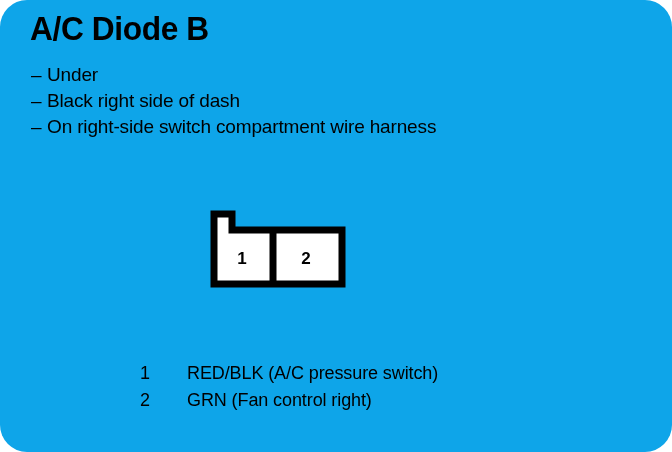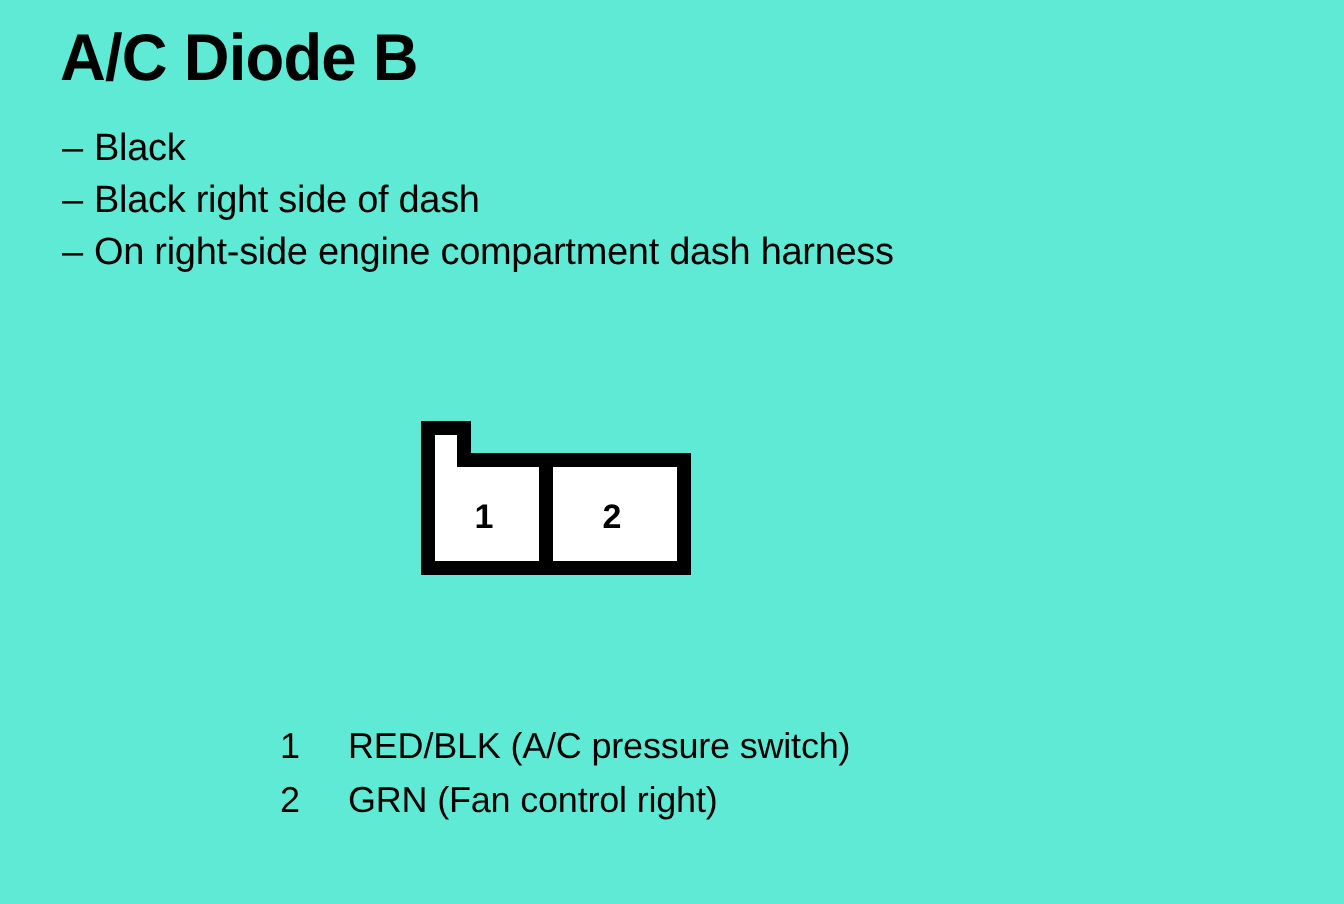--- a/index.html
+++ b/index.html
@@ -14,21 +14,22 @@
     position: relative;
     overflow: hidden;
     font-family: "Liberation Sans", sans-serif;
     color: #000000;
     -webkit-font-smoothing: none;
   }
 
   .page {
     position: absolute;
     inset: 0;
-    background: #5eead4;
+    background: #0ea5e9;
+    border-radius: 27px;
   }
 
   
   .title {
     position: absolute;
     left: 30px;
     top: 9px;
     font-size: 33px;
     font-weight: bold;
     letter-spacing: -0.4px;
@@ -96,44 +97,45 @@
     white-space: nowrap;
     letter-spacing: -0.1px;
   }
   .legend-num {
     width: 34px;
     flex: 0 0 34px;
     text-align: left;
   }
   .legend-desc {
     flex: 0 0 auto;
+    margin-left: 13px;
   }
 </style>
 </head>
 <body>
 
 <div class="page">
 
   <div class="title">A/C Diode B</div>
 
   <div class="desc-list">
 
     <div class="desc-item">
       <span class="desc-dash">–</span>
-      <span class="desc-text">Black</span>
+      <span class="desc-text">Under</span>
     </div>
 
     <div class="desc-item">
       <span class="desc-dash">–</span>
       <span class="desc-text">Black right side of dash</span>
     </div>
 
     <div class="desc-item">
       <span class="desc-dash">–</span>
-      <span class="desc-text">On right-side engine compartment dash harness</span>
+      <span class="desc-text">On right-side switch compartment wire harness</span>
     </div>
 
   </div>
 
   <div class="connector-wrap">
     <svg class="connector-svg" viewBox="0 0 150 90" xmlns="http://www.w3.org/2000/svg">
 
       <path d="M 6 6
                L 24 6
                L 24 22

